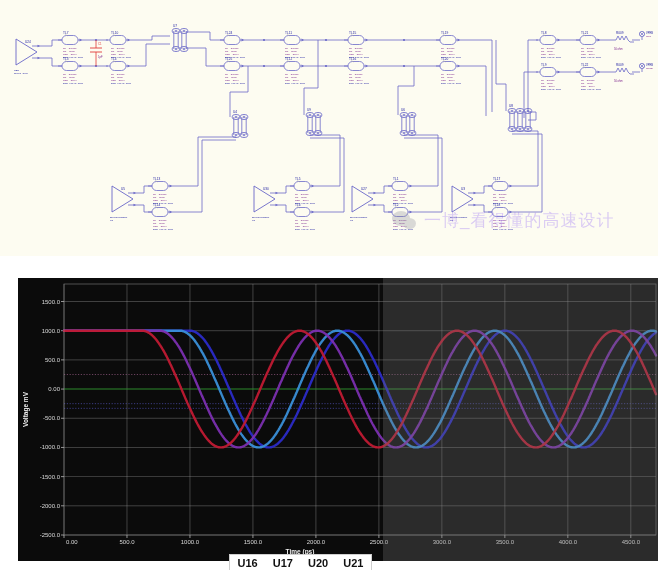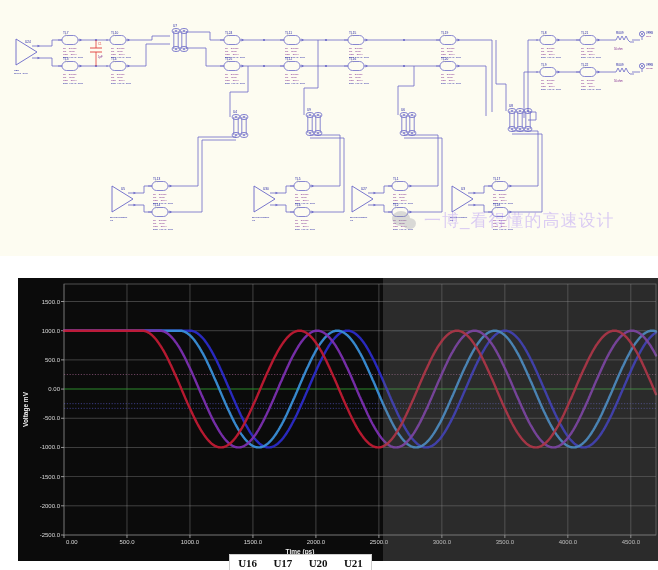--- a/index.html
+++ b/index.html
@@ -66,21 +66,21 @@
     background:#ffffff;
     border:1px solid #cfcfcf;
     z-index:6;
   }
   #legend-labels{
     position:absolute; left:0; top:2px; width:100%;
     display:flex; justify-content:space-around; align-items:flex-start;
   }
   .legend-item{
     font-size:11px; font-weight:bold; color:#111;
-    font-family:Liberation Serif, serif;
+    font-family:Liberation Sans, sans-serif;
     line-height:12px;
   }
   #legend-arrows{ position:absolute; left:0; top:0; }
 
   .ax-label{ font-size:6px; fill:#d8d8d8; font-family:"Liberation Sans",sans-serif;}
   .ax-title{ font-size:6.5px; fill:#f0f0f0; font-weight:bold; font-family:"Liberation Sans",sans-serif;}
 </style>
 </head>
 <body>
 

